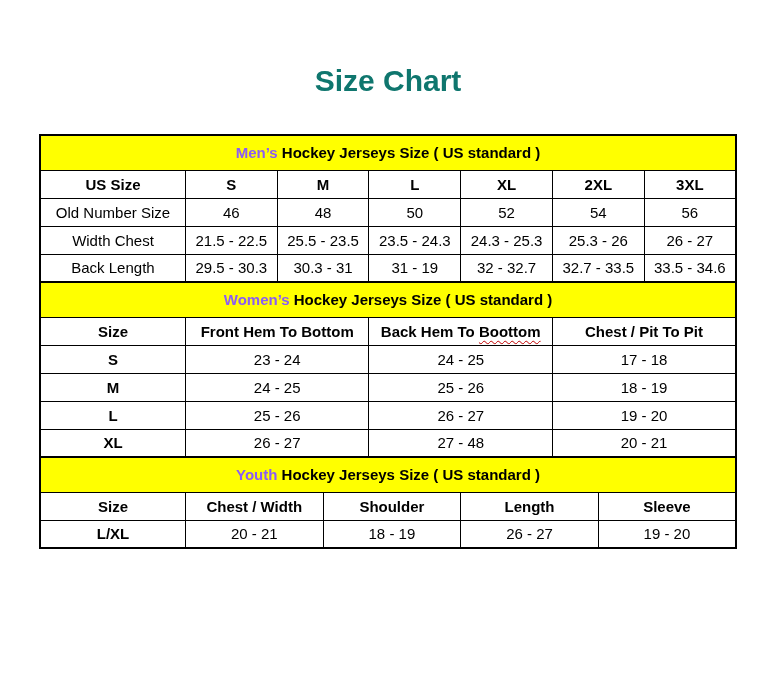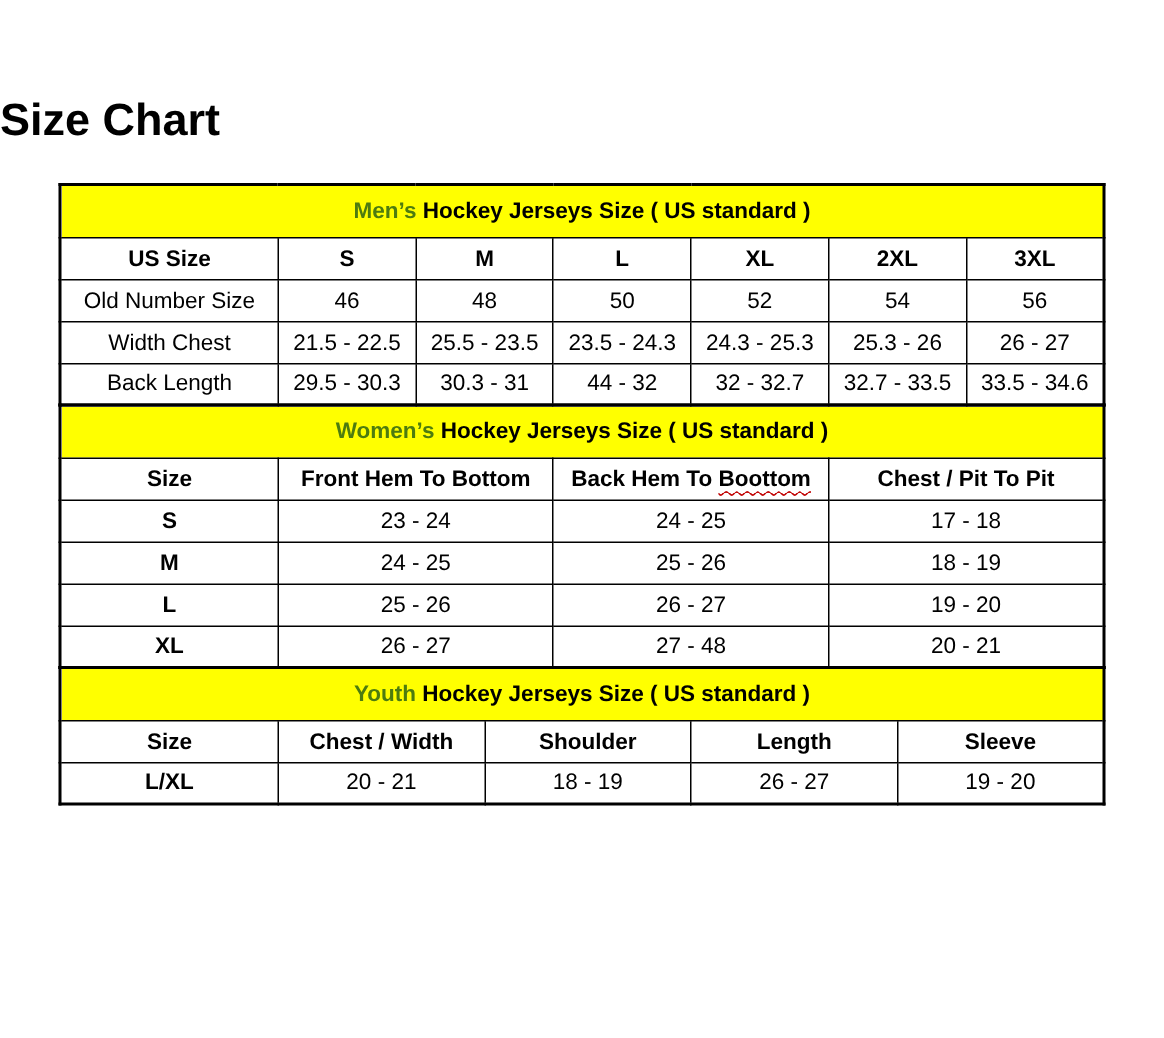--- a/index.html
+++ b/index.html
@@ -13,26 +13,26 @@
     height: 692px;
     overflow: hidden;
   }
   .page {
     width: 776px;
     height: 692px;
     box-sizing: border-box;
     padding-top: 64px;
   }
   h1.page-title {
-    margin: 0 0 24px 0;
-    text-align: left;
+    margin: 0 0 36px 0;
+    text-align: center;
     font-size: 30px;
     line-height: 34px;
     font-weight: 700;
-    color: #000000;
+    color: #0f766e;
     letter-spacing: 0px;
   }
   .chart-wrap {
     width: 698px;
     margin: 0 auto;
   }
   table.size-table {
     width: 100%;
     border-collapse: collapse;
     table-layout: fixed;
@@ -56,21 +56,21 @@
   }
   table.size-table tr.section-row {
     height: 35px;
   }
   td.section-header {
     background: #ffff00;
     font-weight: 700;
     font-size: 17px;
   }
   td.section-header .hl {
-    color: #4d7c0f;
+    color: #8b5cf6;
   }
   td.col-header {
     font-weight: 700;
   }
   table.bold-labels td.row-label {
     font-weight: 700;
   }
   td.data-cell, table.size-table:not(.bold-labels) td.row-label {
     font-weight: 400;
   }
@@ -126,21 +126,21 @@
             <td class="data-cell">25.5 - 23.5</td>
             <td class="data-cell">23.5 - 24.3</td>
             <td class="data-cell">24.3 - 25.3</td>
             <td class="data-cell">25.3 - 26</td>
             <td class="data-cell">26 - 27</td>
           </tr>
           <tr>
             <td class="row-label">Back Length</td>
             <td class="data-cell">29.5 - 30.3</td>
             <td class="data-cell">30.3 - 31</td>
-            <td class="data-cell">44 - 32</td>
+            <td class="data-cell">31 - 19</td>
             <td class="data-cell">32 - 32.7</td>
             <td class="data-cell">32.7 - 33.5</td>
             <td class="data-cell">33.5 - 34.6</td>
           </tr>
         </tbody>
       </table>
     <table class="size-table bold-labels">
         <colgroup>
           <col style="width: 20.9%;">
           <col>

